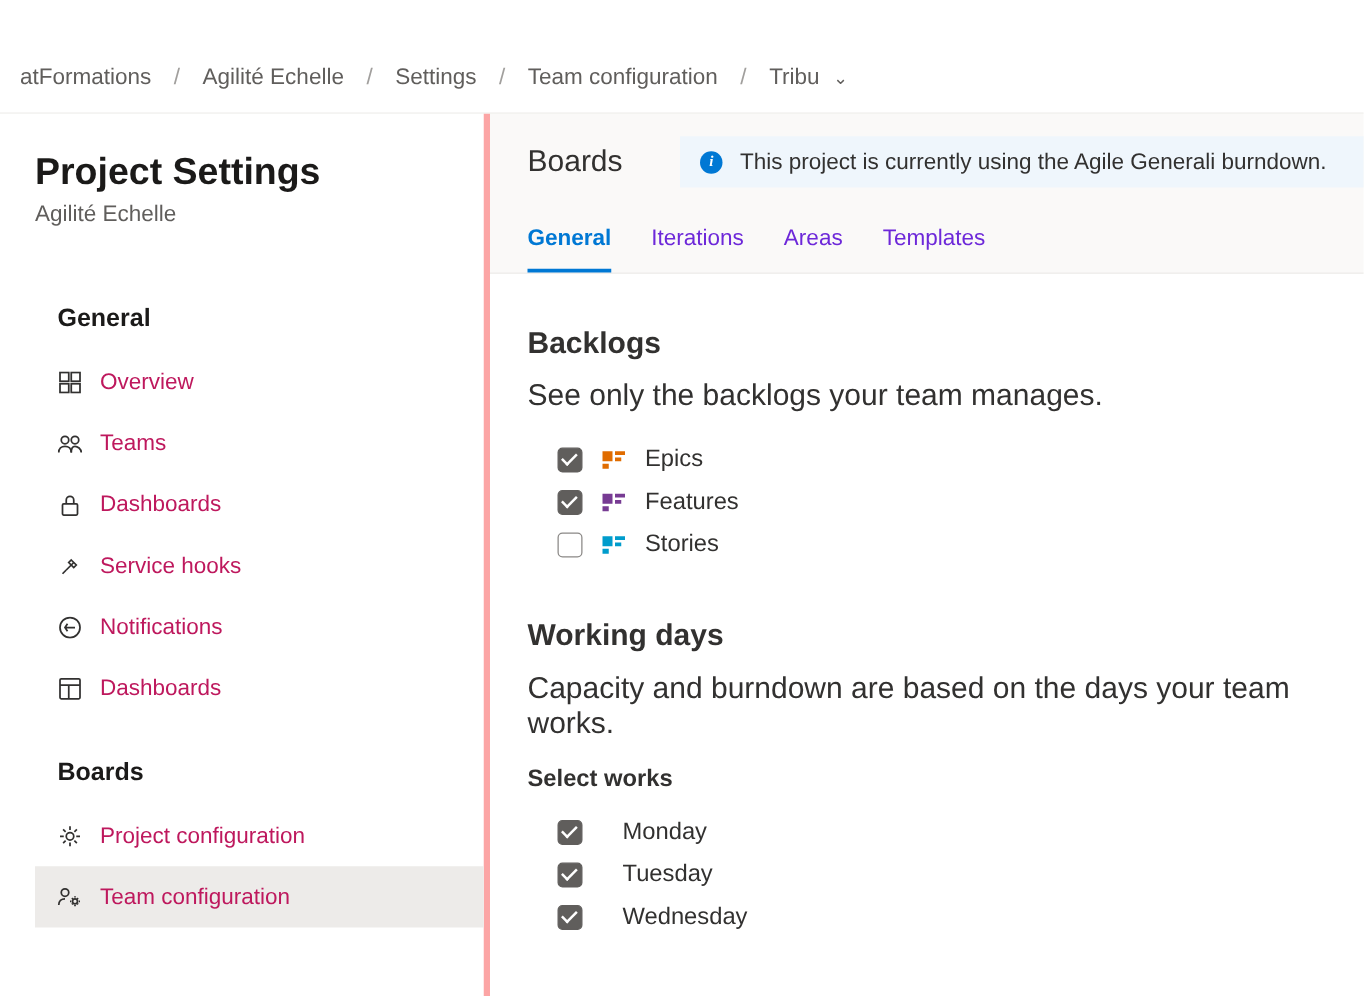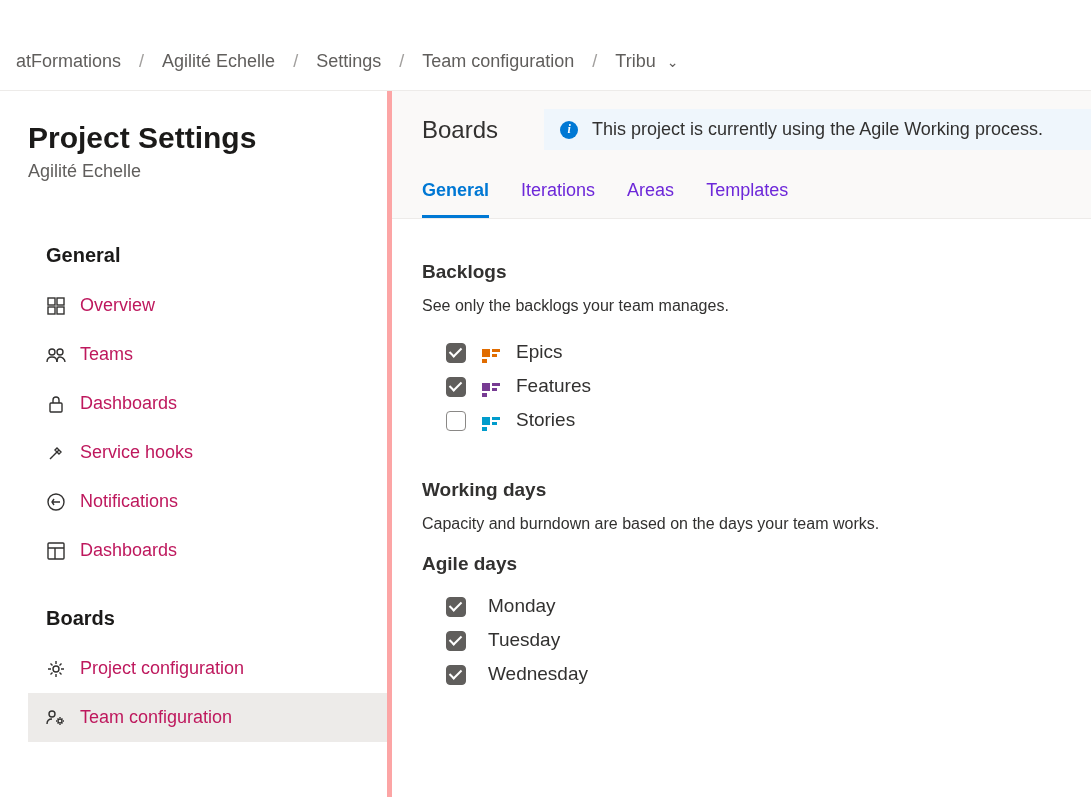--- a/index.html
+++ b/index.html
@@ -119,37 +119,37 @@
     color: #0078d4;
     font-weight: 600;
     border-bottom: 3px solid #0078d4;
   }
 
   .content {
     padding: 42px 30px;
     overflow: auto;
   }
   .content h2 {
-    font-size: 19px;
+    font-size: 24px;
     font-weight: 600;
     margin-bottom: 14px;
   }
   .content p {
-    font-size: 16px;
+    font-size: 24px;
     color: #323130;
     margin-bottom: 20px;
   }
   .content h3 {
     font-size: 19px;
     font-weight: 600;
     margin-bottom: 14px;
   }
   .check-row {
     display: flex;
-    align-items: flex-end;
+    align-items: center;
     gap: 16px;
     padding: 6px 0 6px 24px;
     font-size: 19px;
   }
   .checkbox {
     width: 20px; height: 20px; border-radius: 4px;
     display: inline-flex; align-items: center; justify-content: center;
     border: 1.5px solid #8a8886;
     cursor: pointer;
     position: relative;
@@ -173,21 +173,21 @@
   .wi-features { color: #773b93; }
   .wi-stories { color: #009ccc; }
   
   .wi-icon .b1 { left:0; top:0; width:8px; height:8px; }
   .wi-icon .b2 { left:10px; top:0; width:8px; height:3px; }
   .wi-icon .b3 { left:10px; top:5px; width:5px; height:3px; }
   .wi-icon .b4 { left:0; top:10px; width:5px; height:4px; }
 
   .section-gap { height: 42px; }
 
-  .days-list .check-row { padding-left: 24px; gap: 22px; }
+  .days-list .check-row { padding-left: 24px; gap: 32px; }
 </style>
 </head>
 <body>
 
 <div class="breadcrumb">
   <span class="crumb">atFormations</span>
   <span class="sep">/</span>
   <span class="crumb">Agilité Echelle</span>
   <span class="sep">/</span>
   <span class="crumb">Settings</span>
@@ -291,21 +291,21 @@
       <span>Team configuration</span>
     </div>
   </aside>
 
   <main class="main">
     <div class="main-header">
       <div class="header-row1">
         <div class="boards-title">Boards</div>
         <div class="info-bar">
           <span class="info-icon">i</span>
-          <span>This project is currently using the Agile Working process.</span>
+          <span>This project is currently using the Agile Generali burndown.</span>
         </div>
       </div>
       <div class="tabs">
         <div class="tab active">General</div>
         <div class="tab">Iterations</div>
         <div class="tab">Areas</div>
         <div class="tab">Templates</div>
       </div>
     </div>
 
@@ -341,21 +341,21 @@
             <span class="b3"></span>
             <span class="b4"></span>
           </span>
         <span>Stories</span>
       </div>
 
       <div class="section-gap"></div>
 
       <h2>Working days</h2>
       <p>Capacity and burndown are based on the days your team works.</p>
-      <h3>Agile days</h3>
+      <h3>Select works</h3>
 
       <div class="days-list">
         <div class="check-row">
           <span class="checkbox checked"></span>
           <span>Monday</span>
         </div>
         <div class="check-row">
           <span class="checkbox checked"></span>
           <span>Tuesday</span>
         </div>

